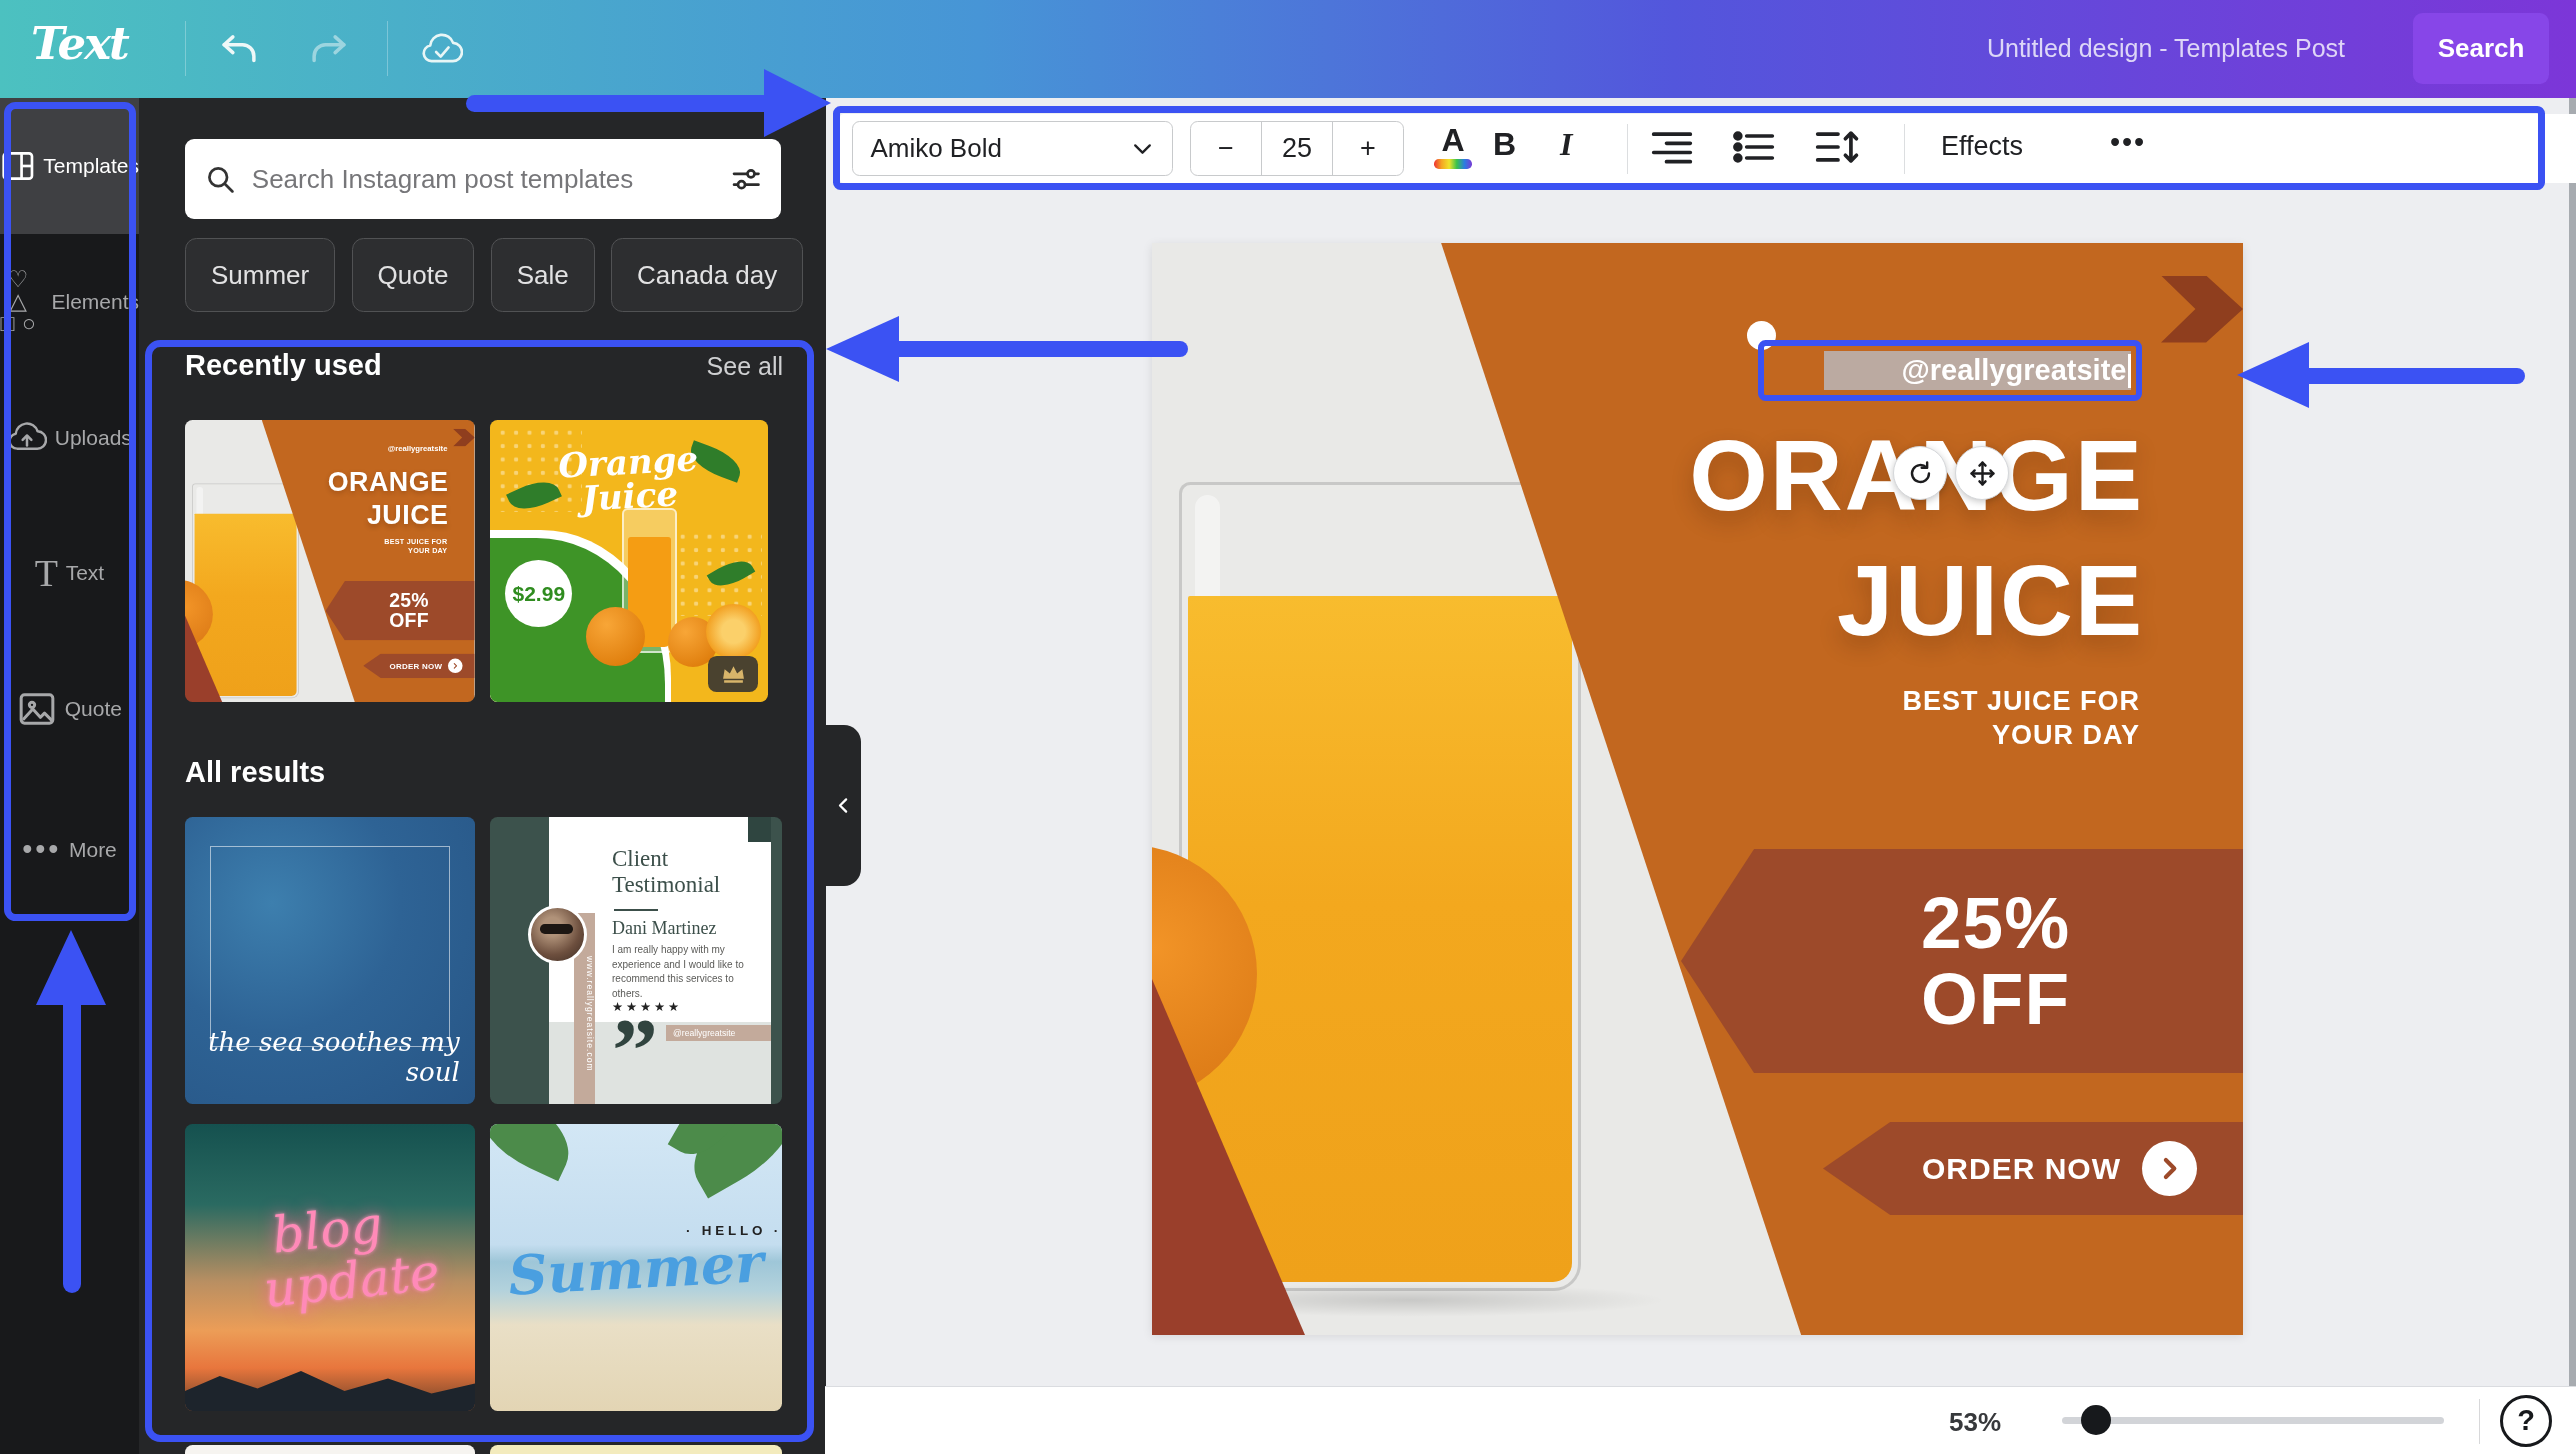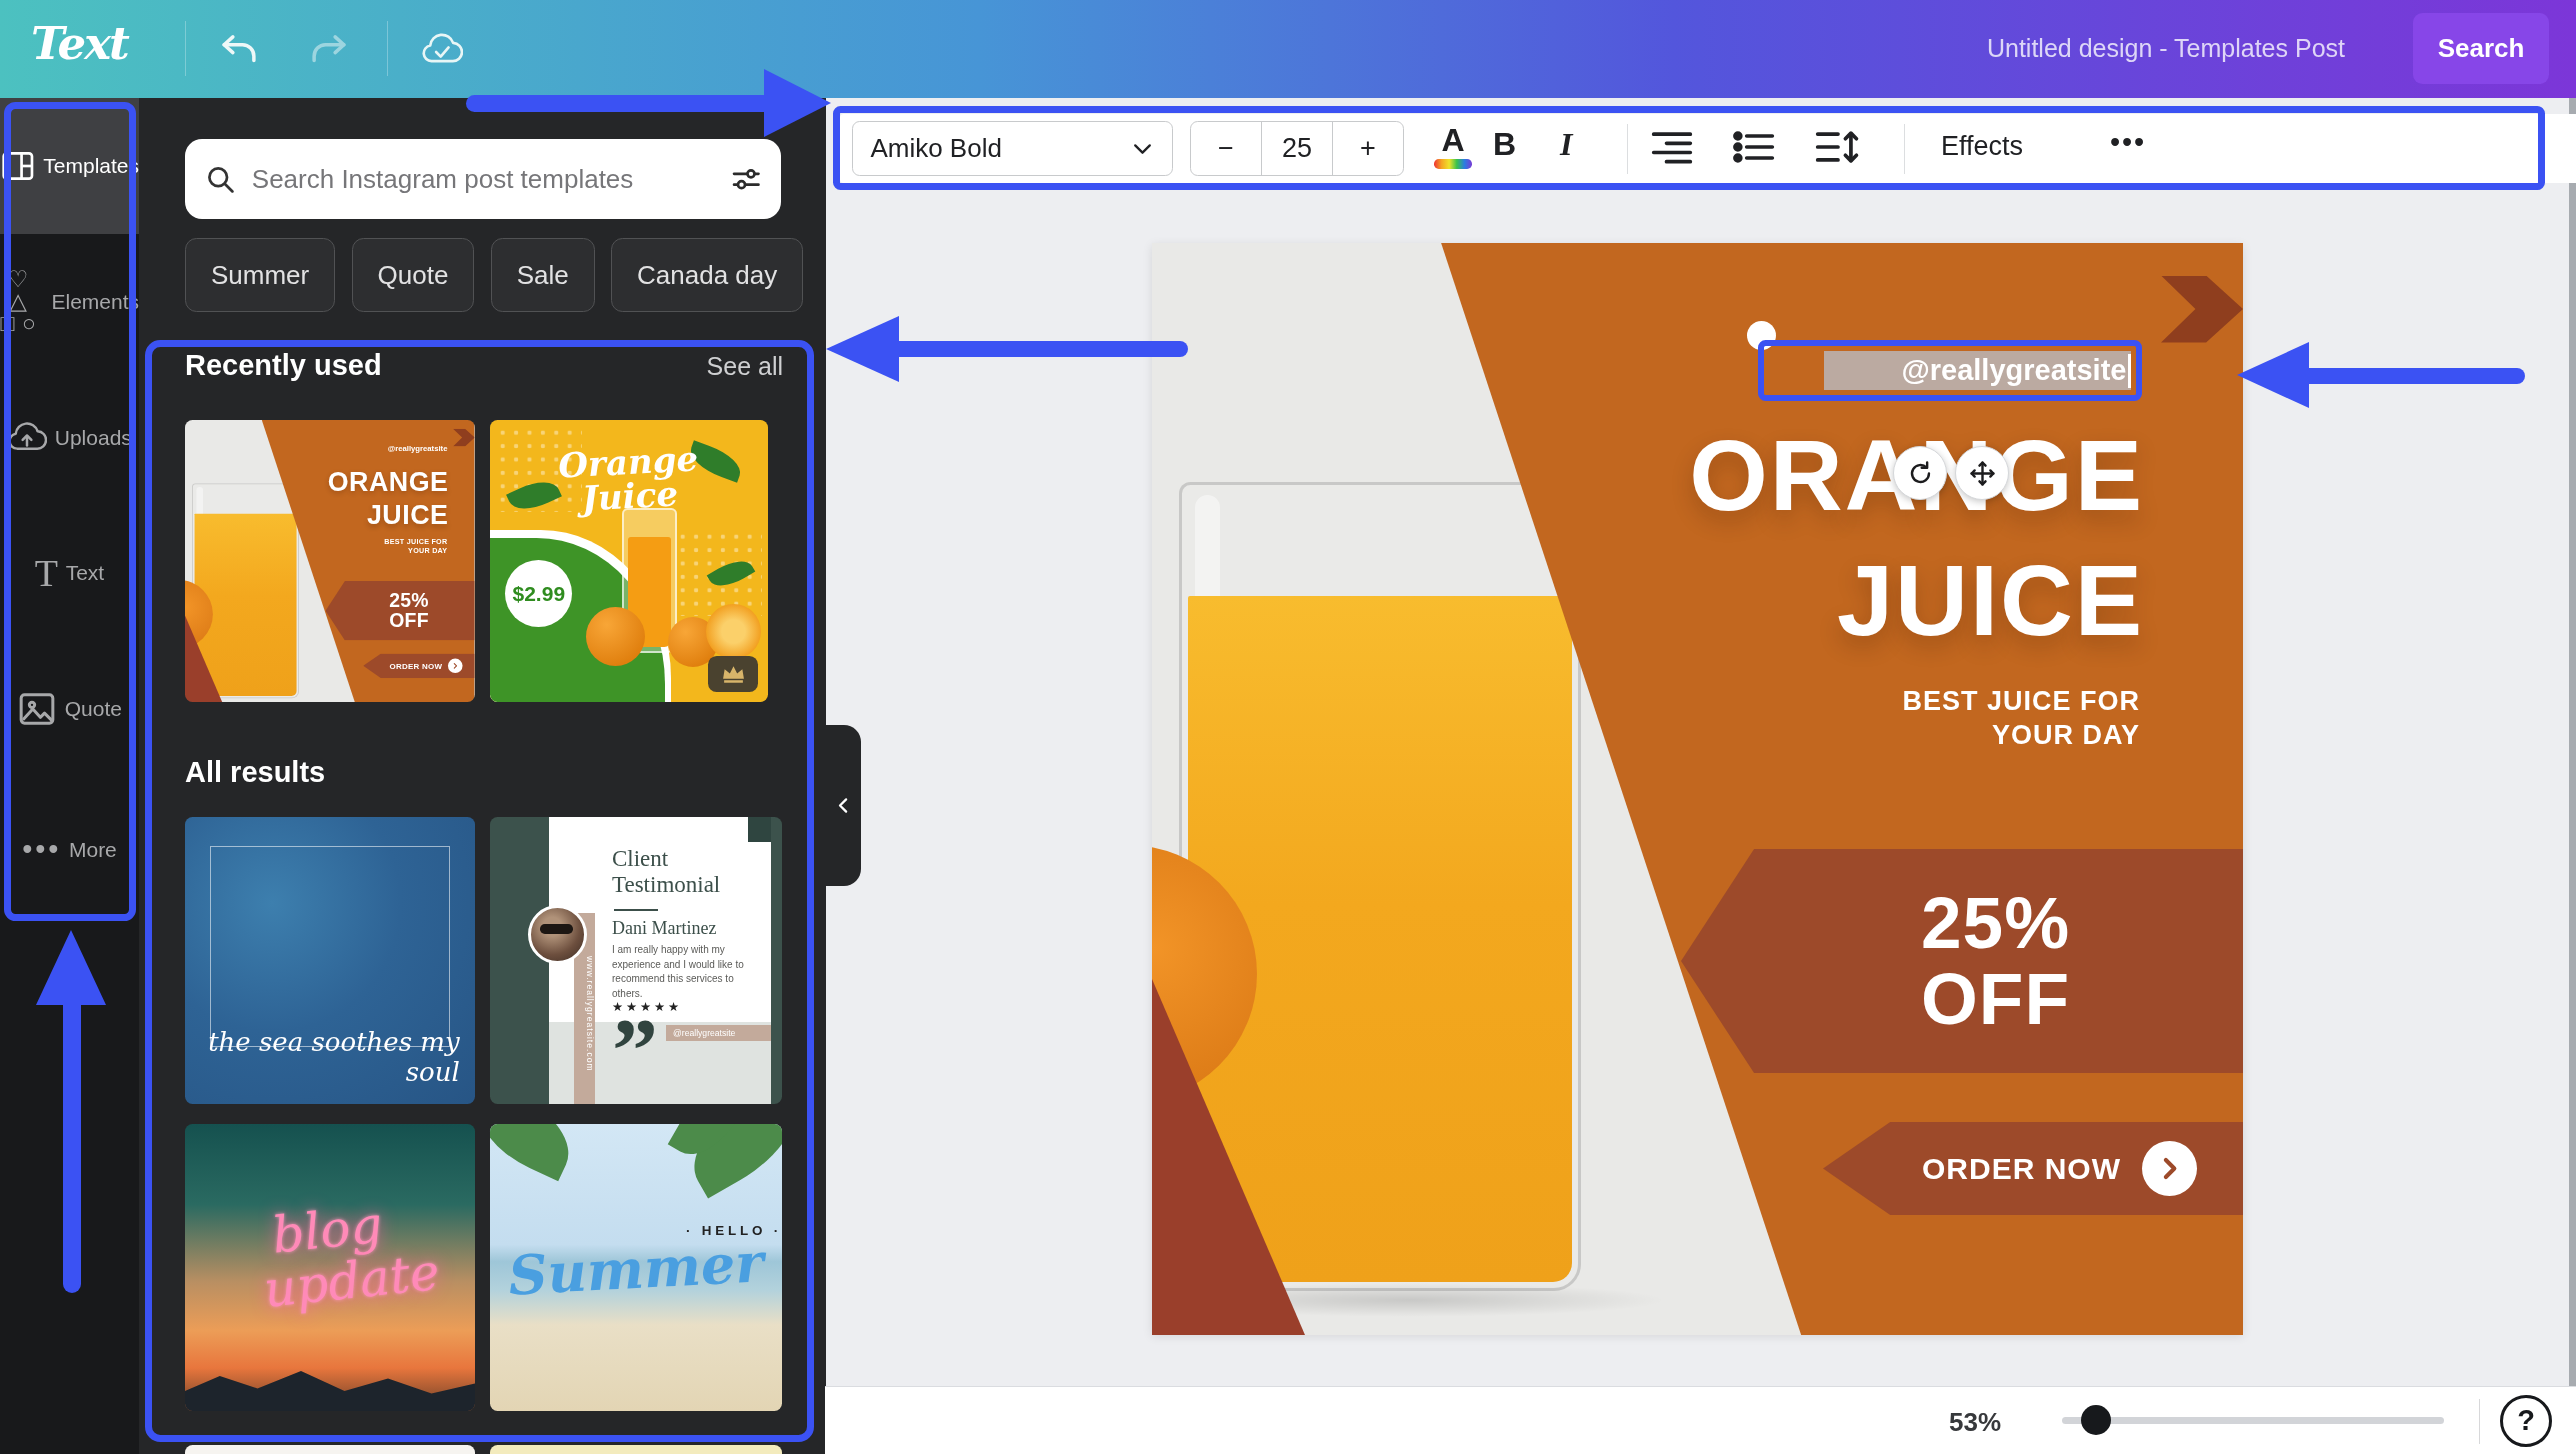--- a/index.html
+++ b/index.html
@@ -26,21 +26,21 @@
   .side-item.active { background:#3f4043; color:#fff; }
   .side-item svg { width:40px; height:40px; }
   .side-label { font-size:21px; }
   .elements-glyphs { width:55px; font-size:23px; letter-spacing:7.6px; line-height:.95; text-align:center;
     word-break:break-all; }
   .ticon { font-family:"Liberation Serif", serif; font-size:38px; line-height:1; }
   .more-dots { font-size:29px; letter-spacing:2.9px; line-height:.6; }
 
   
   #panel { left:139px; top:98px; width:687px; height:1356px; background:#252628; overflow:hidden; z-index:3; }
-  #searchbox { left:46px; top:41px; width:596px; height:80px; background:#fff; border-radius:17px;
+  #searchbox { left:46px; top:41px; width:596px; height:80px; background:#fff; border-radius:9px;
     display:flex; align-items:center; padding:0 19px; gap:15.3px; }
   #searchbox svg { flex:0 0 auto; }
   #search-input { flex:1; border:none; outline:none; font-size:26px; color:#333; font-family:inherit; min-width:0; }
   #search-input::placeholder { color:#767679; }
   #pills { left:46px; top:140px; display:flex; gap:16.3px; }
   .pill { height:74px; background:#2d2e30; border:1px solid #515254; border-radius:11.5px; color:#e2e2e3;
     font-size:26px; display:flex; align-items:center; padding:0 25px; white-space:nowrap; cursor:pointer; }
   .sec-head { left:46px; width:598px; display:flex; justify-content:space-between; align-items:baseline; }
   .sec-title { font-size:29px; font-weight:700; color:#fff; }
   .see-all { font-size:25px; color:#cfd0d2; cursor:pointer; }

